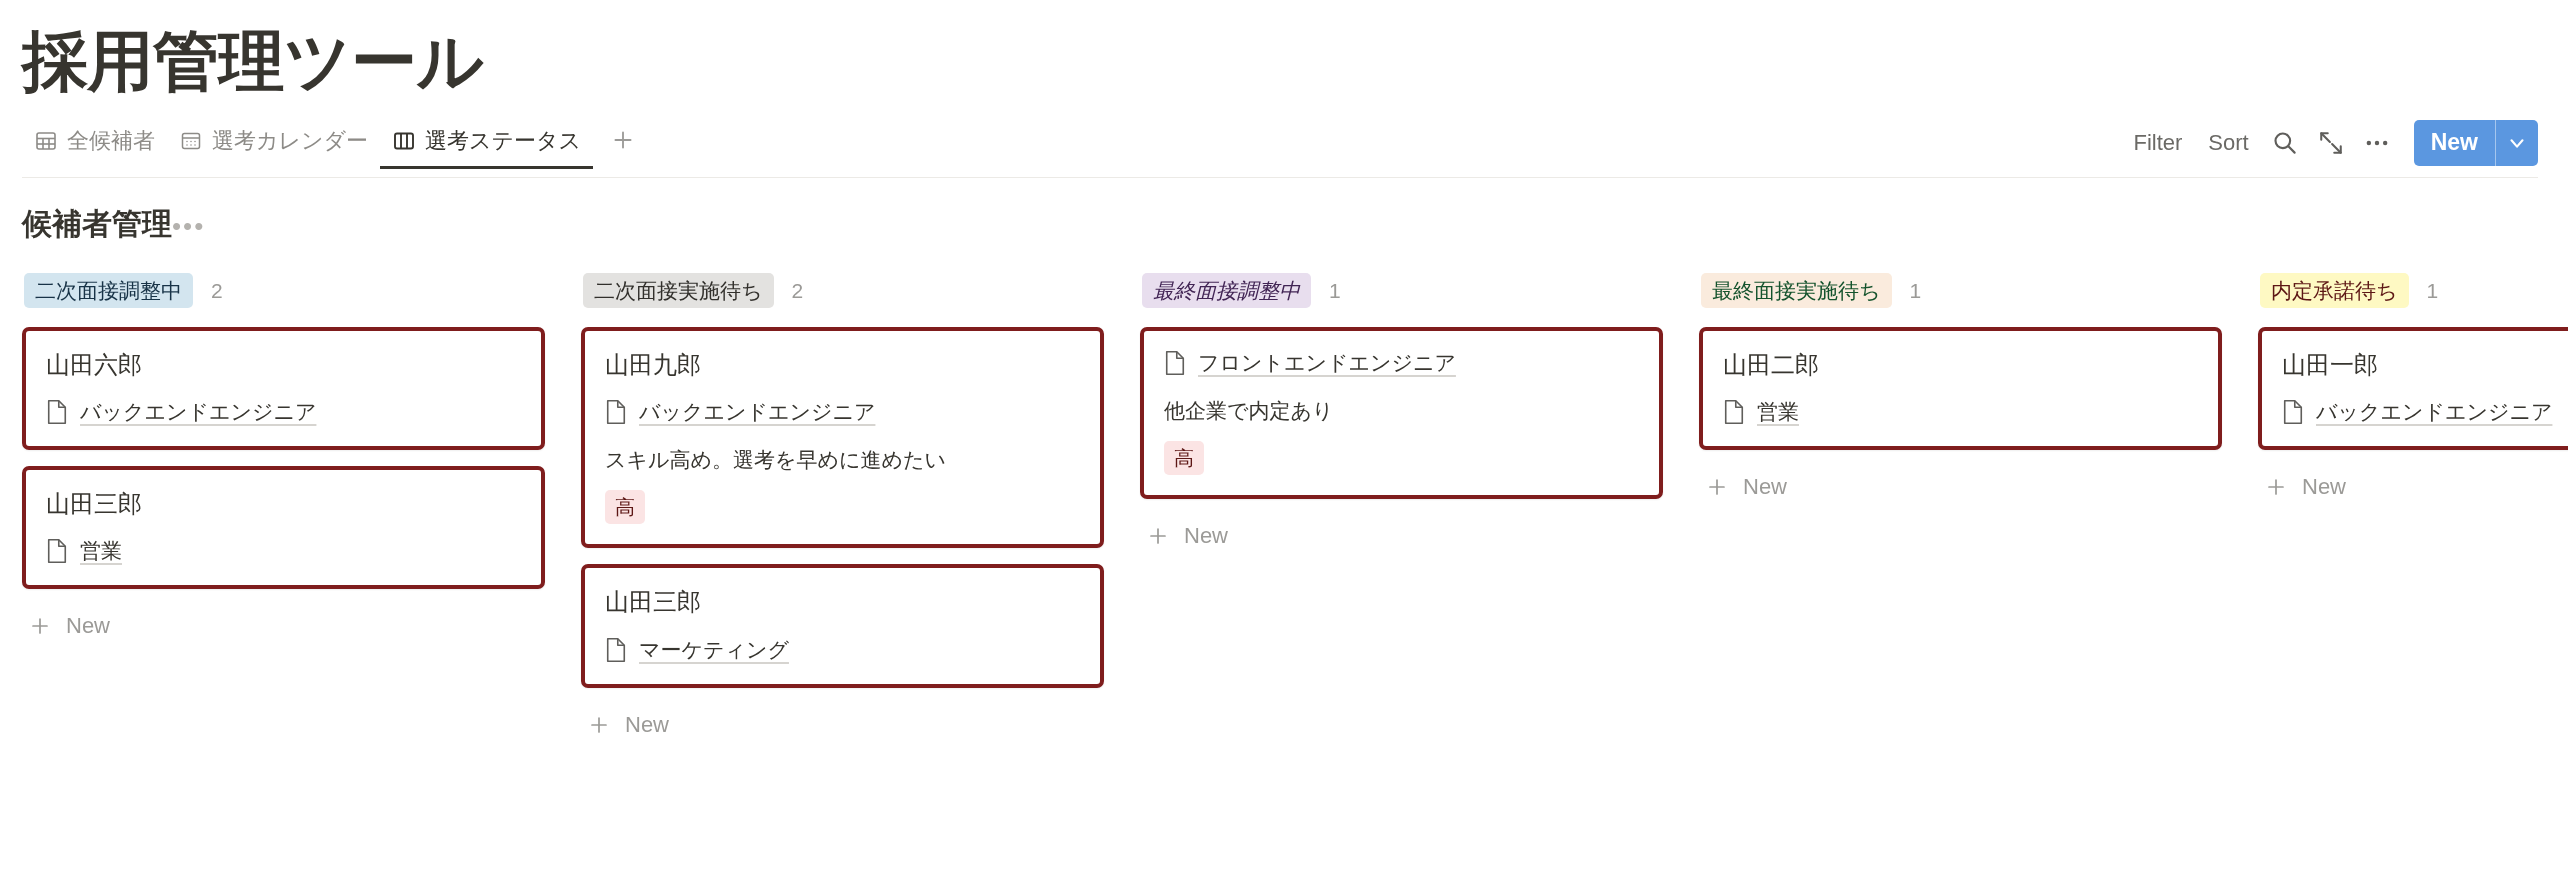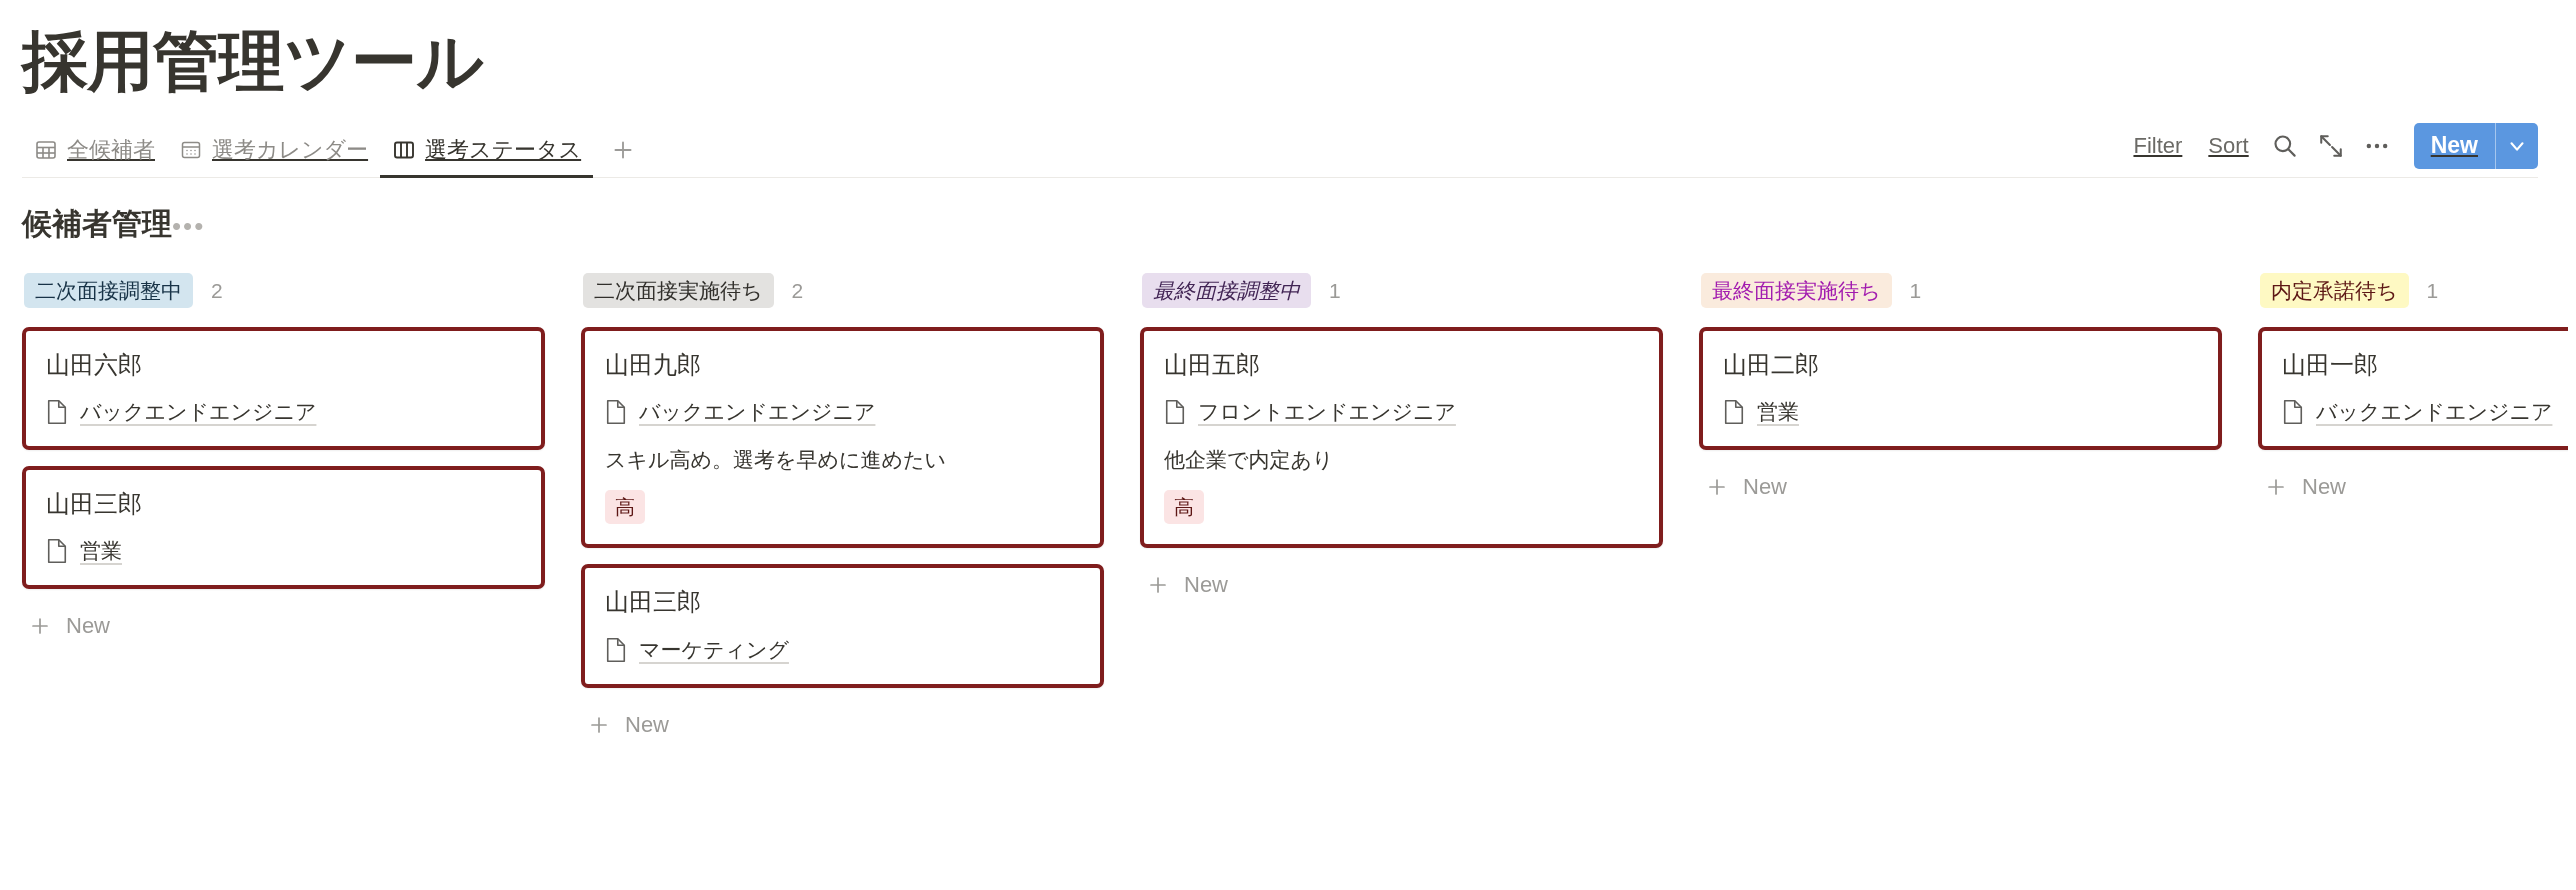--- a/index.html
+++ b/index.html
@@ -31,23 +31,22 @@
     padding: 24px 0 0 22px;
     line-height: 1.15;
   }
 
   
   .tabbar {
     position: relative;
     margin-top: 20px;
     height: 58px;
     display: flex;
-    align-items: flex-end;
+    align-items: flex-start;
     padding: 0 30px 0 22px;
-    text-decoration: underline;
   }
   .tabbar::after {
     content: "";
     position: absolute;
     left: 22px;
     right: 30px;
     bottom: 0;
     height: 1px;
     background: #eceae6;
   }
@@ -426,21 +425,20 @@
           </div>
         </div>
       </div>
       <div class="column">
         <div class="col-head">
           <span class="col-badge" style="background:#e8deee;color:#412454;font-style:italic;">最終面接調整中</span>
           <span class="col-count">1</span>
         </div>
         <div class="cards">
           <div class="card">
-            <div class="card-title">山田五郎</div>
             <div class="card-prop">
               <span class="doc-icon">
                 <svg width="22" height="26" viewBox="0 0 18 22" fill="none" stroke="#5f5e5b" stroke-width="1.35" stroke-linejoin="round">
                   <path d="M2 1.5h8.5L16 7v13.5H2z"></path>
                   <path d="M10.5 1.5V7H16"></path>
                 </svg>
               </span>
               <span class="prop-link">フロントエンドエンジニア</span>
             </div>
             <div class="card-note">他企業で内定あり</div>
@@ -452,21 +450,21 @@
                 <line x1="12" y1="5" x2="12" y2="19"></line>
                 <line x1="5" y1="12" x2="19" y2="12"></line>
               </svg>
             </span>
             <span>New</span>
           </div>
         </div>
       </div>
       <div class="column">
         <div class="col-head">
-          <span class="col-badge" style="background:#faebdd;color:#a21caf;">最終面接実施待ち</span>
+          <span class="col-badge" style="background:#faebdd;color:#14532d;">最終面接実施待ち</span>
           <span class="col-count">1</span>
         </div>
         <div class="cards">
           <div class="card">
             <div class="card-title">山田二郎</div>
             <div class="card-prop">
               <span class="doc-icon">
                 <svg width="22" height="26" viewBox="0 0 18 22" fill="none" stroke="#5f5e5b" stroke-width="1.35" stroke-linejoin="round">
                   <path d="M2 1.5h8.5L16 7v13.5H2z"></path>
                   <path d="M10.5 1.5V7H16"></path>

